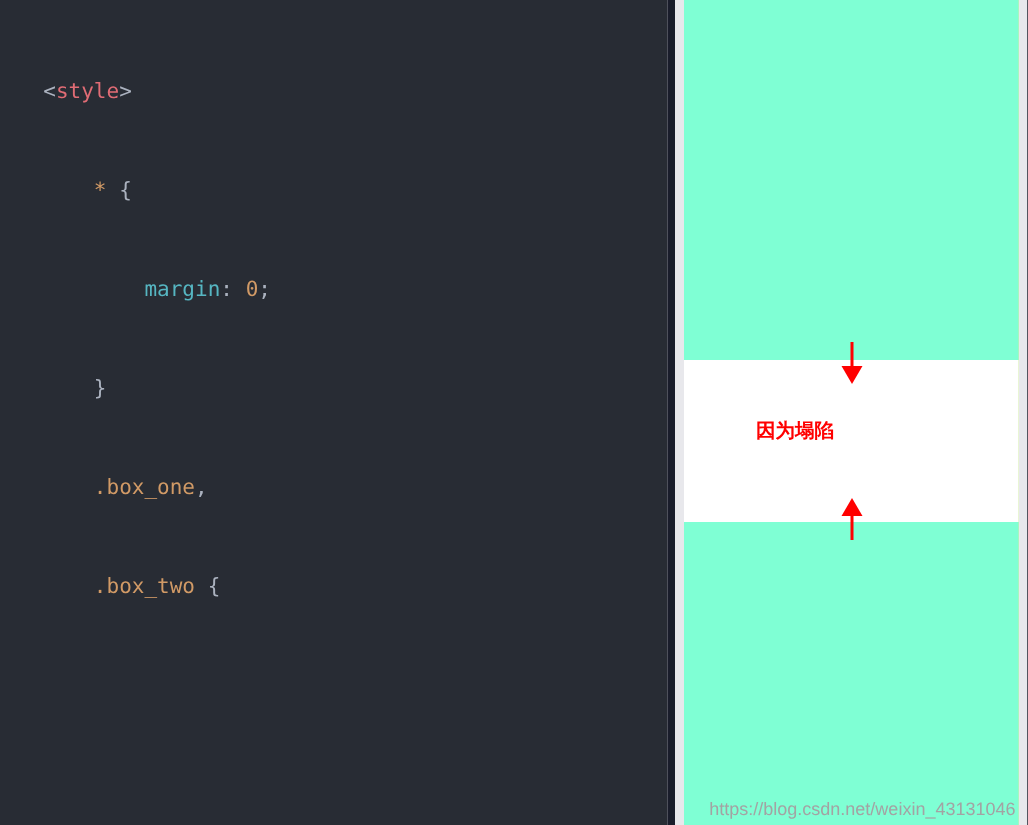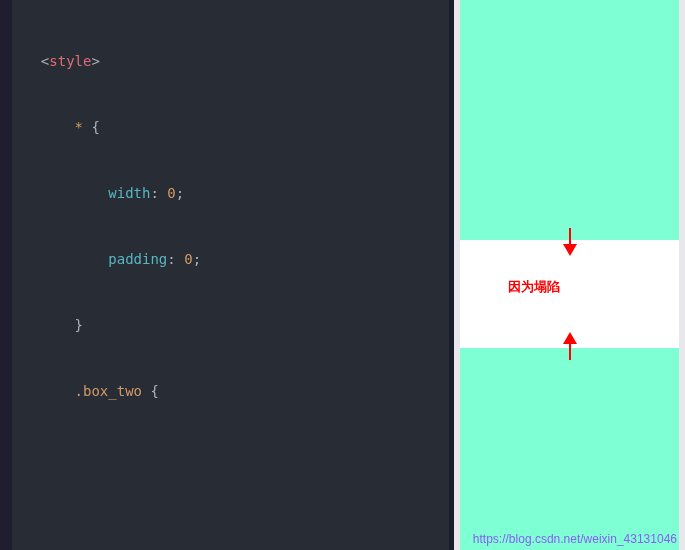--- a/index.html
+++ b/index.html
@@ -14,21 +14,20 @@
 }
 .code-pane {
   width: 445px;
   height: 100%;
   background: #282c34;
   padding: 6px 0;
   color: #abb2bf;
   line-height: 22px;
   white-space: pre;
   overflow: hidden;
-  margin-left: 12px;
 }
 .code-line {
   padding: 0 12px;
   height: 22px;
 }
 .hl-tag { color: #e06c75; }
 .hl-sel { color: #d19a66; }
 .hl-punc { color: #abb2bf; }
 .hl-prop { color: #56b6c2; }
 .hl-num { color: #d19a66; }
@@ -104,34 +103,34 @@
   color: #ff0000;
   font-size: 13px;
   font-weight: bold;
   line-height: 18px;
   font-family: SimSun, sans-serif;
 }
 .watermark {
   position: absolute;
   bottom: 4px;
   right: 8px;
-  color: #8b5cf6;
+  color: #a3a3a3;
   font-size: 12px;
   font-family: Arial, sans-serif;
 }
 </style>
 </head>
 <body>
 
 <div class="code-pane">
   <div class="code-line">  <span class="hl-punc">&lt;</span><span class="hl-tag">style</span><span class="hl-punc">&gt;</span></div>
   <div class="code-line">      <span class="hl-sel">*</span> <span class="hl-punc">{</span></div>
-  <div class="code-line">          <span class="hl-prop">width</span><span class="hl-punc">:</span> <span class="hl-num">0</span><span class="hl-punc">;</span></div>
-  <div class="code-line">          <span class="hl-prop">padding</span><span class="hl-punc">:</span> <span class="hl-num">0</span><span class="hl-punc">;</span></div>
+  <div class="code-line">          <span class="hl-prop">margin</span><span class="hl-punc">:</span> <span class="hl-num">0</span><span class="hl-punc">;</span></div>
   <div class="code-line">      <span class="hl-punc">}</span></div>
+  <div class="code-line">      <span class="hl-sel">.box_one</span><span class="hl-punc">,</span></div>
   <div class="code-line">      <span class="hl-sel">.box_two</span> <span class="hl-punc">{</span></div>
   
   
   
   
   
   
   
   
   

